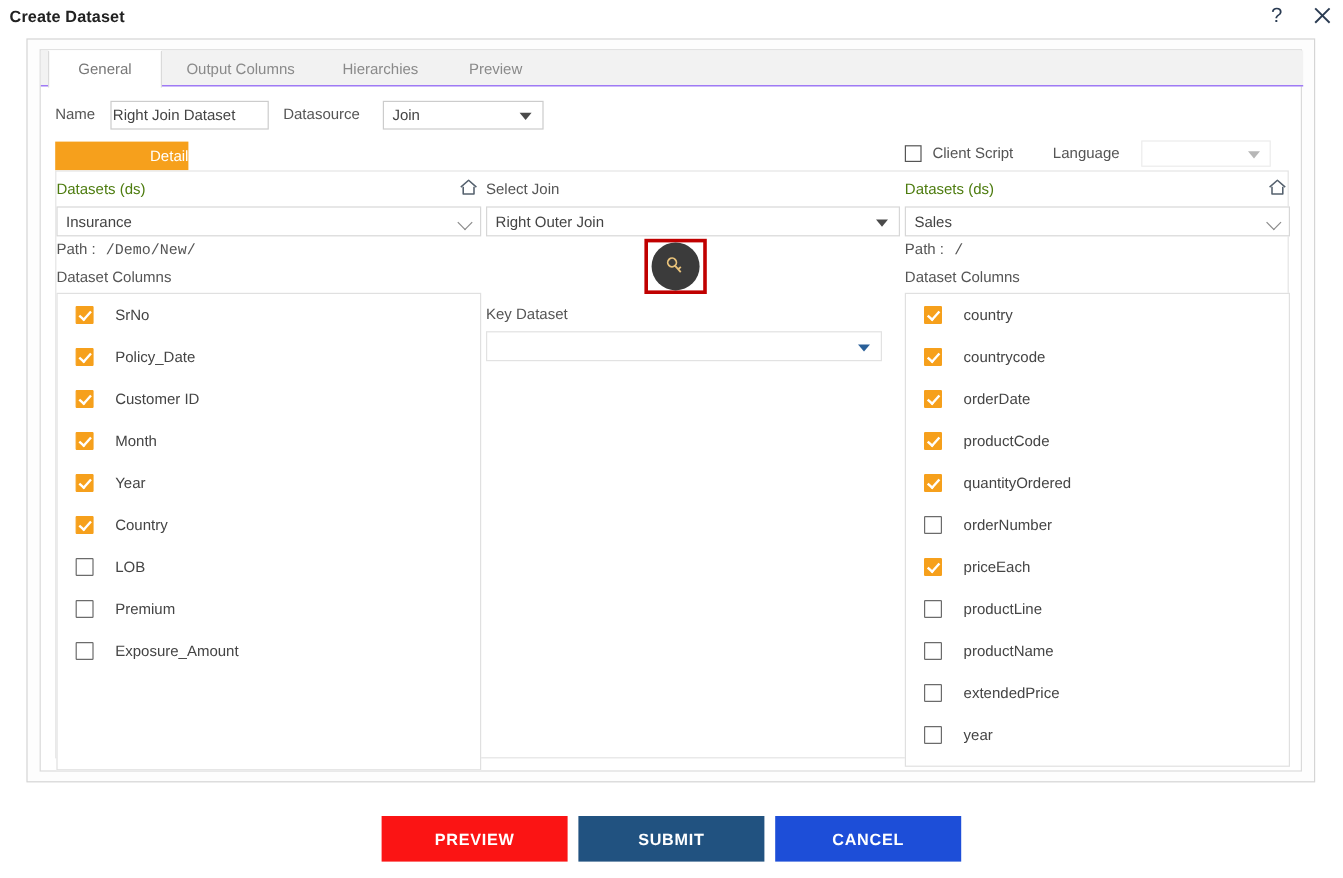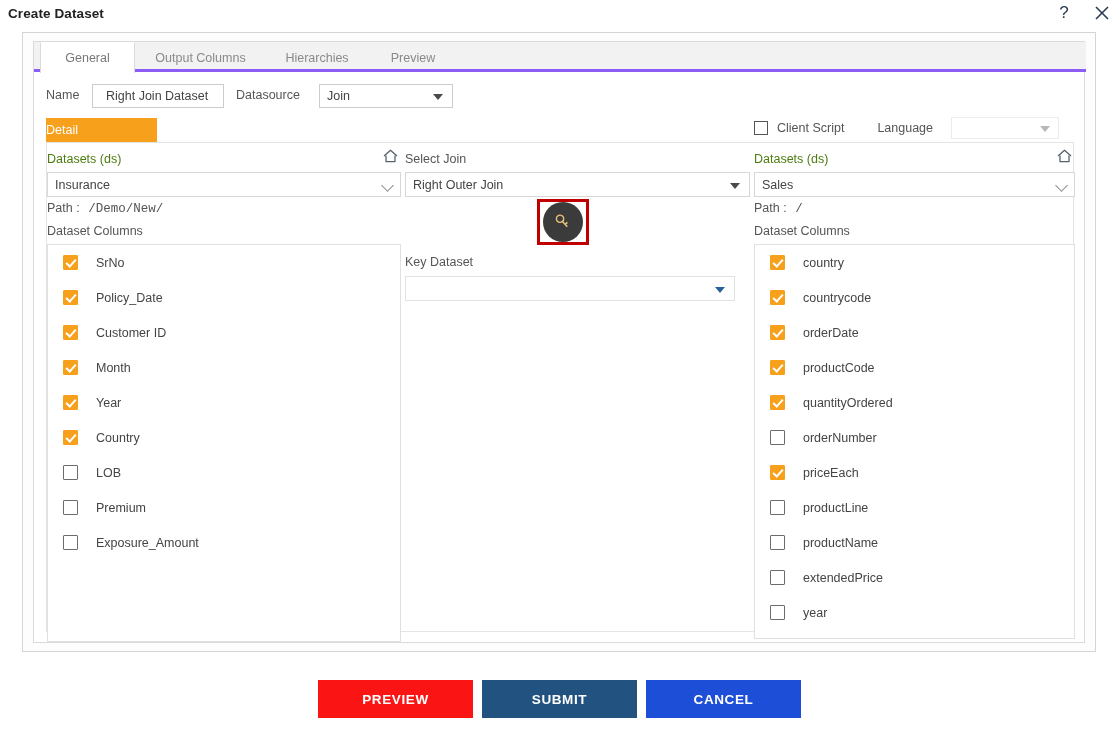--- a/index.html
+++ b/index.html
@@ -37,21 +37,21 @@
     position: absolute; left: 10px; top: 8px;
     width: 1052px; height: 602px;
     background: #ffffff;
     border: 1px solid #dadada;
   }
 
   
   .tabstrip {
     position: absolute; left: 0; top: 0; width: 1052px; height: 30px;
     background: #f2f2f2;
-    border-bottom: 3px solid #8b5cf6;
+    border-bottom: 1px solid #8b5cf6;
   }
   .tab {
     position: absolute; top: 0; height: 31px;
     display: flex; align-items: center; justify-content: center;
     font-size: 12.5px; color: #8a8a8a; cursor: pointer;
     background: transparent;
   }
   .tab.active {
     background: #ffffff;
     border-left: 1px solid #dadada;
@@ -61,21 +61,21 @@
   }
 
   
   .row-name { position: absolute; left: 12px; top: 42px; height: 24px; }
   .lbl { font-size: 12.5px; color: #555555; }
   .lbl-name   { position: absolute; left: 0px;   top: 4px; }
   .txt-name {
     position: absolute; left: 46px; top: 0px; width: 132px; height: 24px;
     border: 1px solid #cccccc; background: #ffffff;
     font-family: "Liberation Sans", sans-serif; font-size: 12.5px; color: #444444;
-    padding: 0 13px; outline: none;
+    padding: 0 1px; outline: none;
   }
   .lbl-ds { position: absolute; left: 190px; top: 4px; }
   .sel-ds {
     position: absolute; left: 273px; top: 0px; width: 134px; height: 24px;
     border: 1px solid #cccccc; background: #ffffff;
     font-size: 12.5px; color: #444444;
     display: flex; align-items: center; padding-left: 7px; cursor: pointer;
   }
   .caret-dark {
     position: absolute; right: 9px; top: 50%; margin-top: -2px;
@@ -99,21 +99,21 @@
     position: absolute; right: 8px; top: 50%; margin-top: -2px;
     width: 0; height: 0; border-left: 5px solid transparent; border-right: 5px solid transparent;
     border-top: 6px solid #b7b7b7;
   }
 
   
   .detail-tab {
     position: absolute; left: 12px; top: 76px;
     width: 111px; height: 24px; background: #f6a01c;
     color: #ffffff; font-size: 12.5px;
-    display: flex; align-items: center; justify-content: flex-start;
+    display: flex; align-items: center; justify-content: flex-end;
     cursor: pointer;
   }
   .detail-body {
     position: absolute; left: 12px; top: 100px;
     width: 1028px; height: 490px;
     border: 1px solid #e4e4e4;
     background: #ffffff;
   }
 
   

